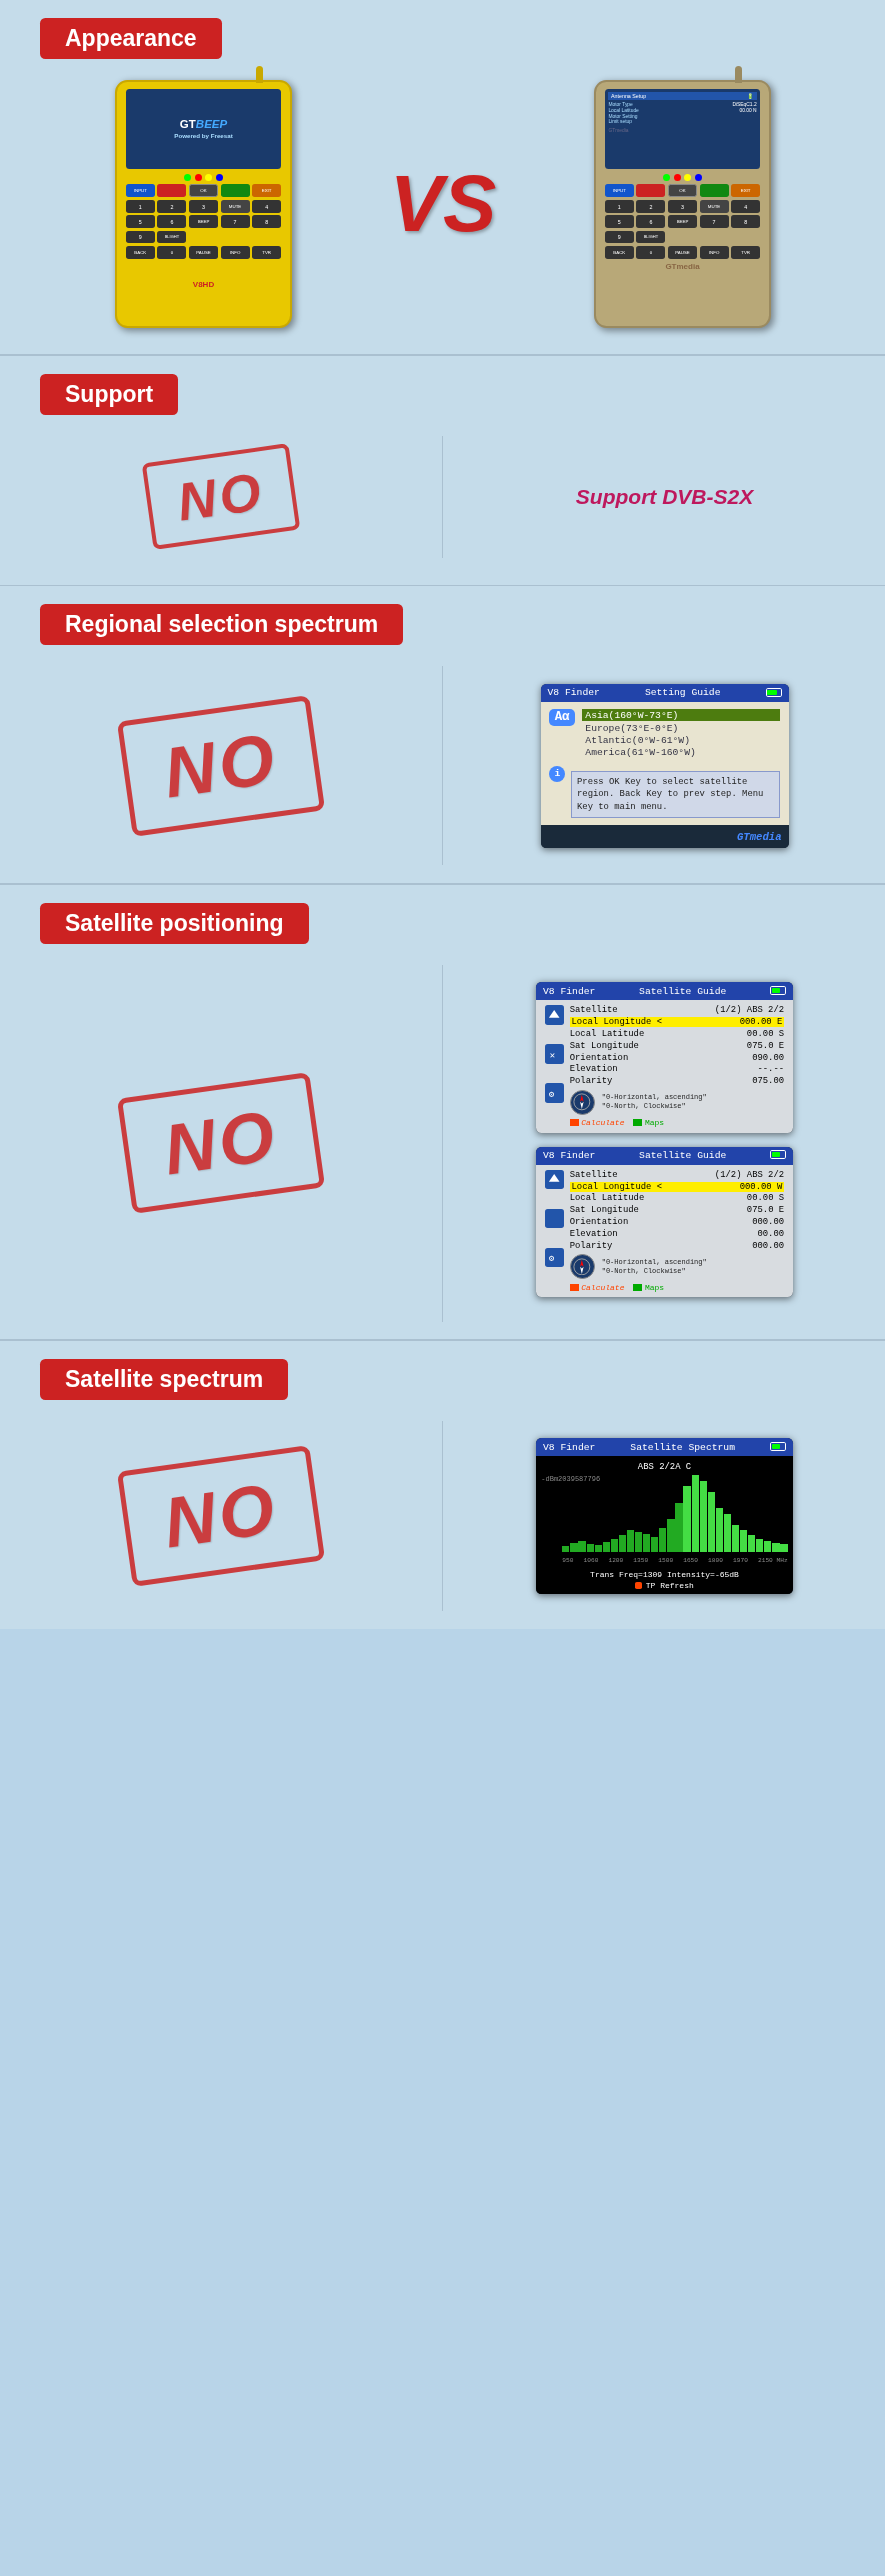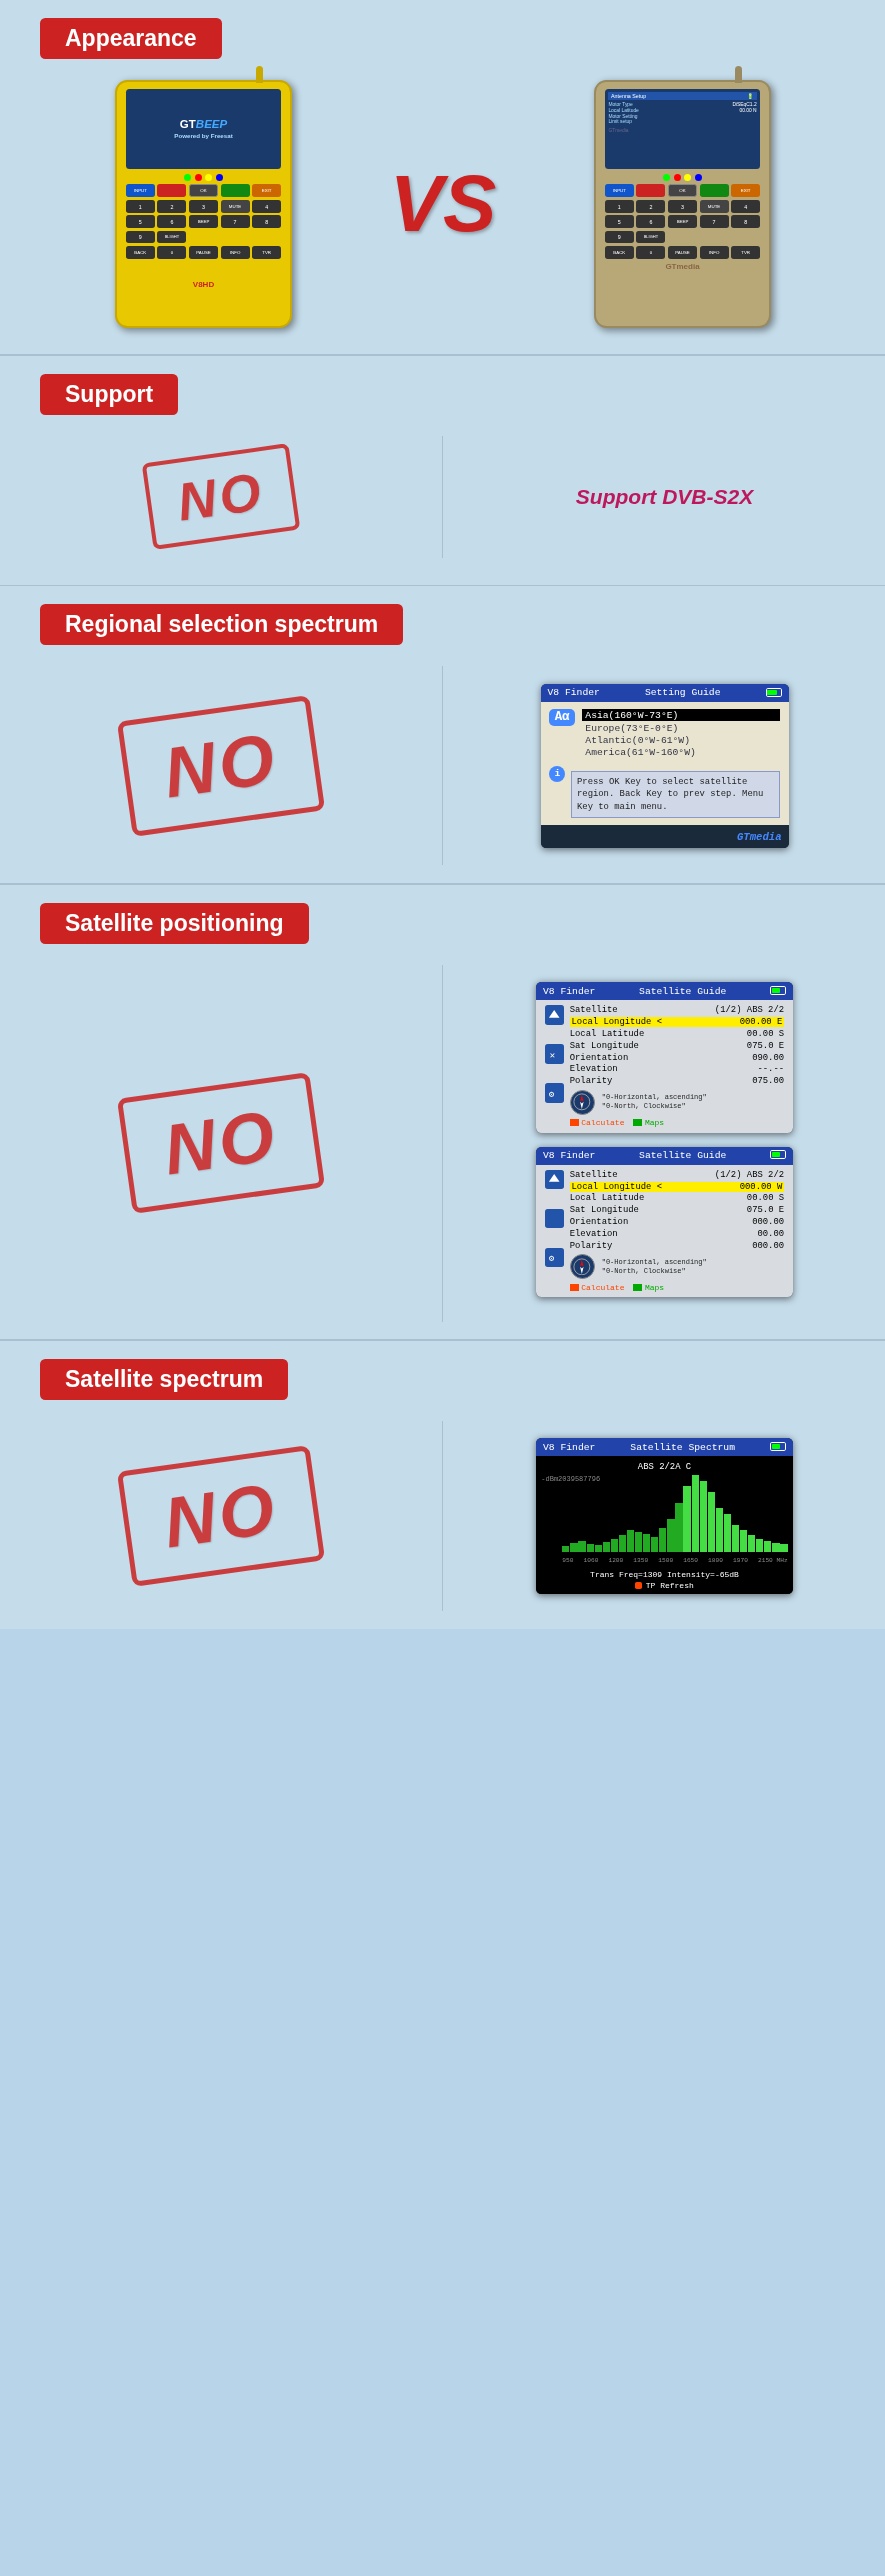--- a/index.html
+++ b/index.html
@@ -319,21 +319,21 @@
       font-size: 9.7px;
       color: #fff;
     }
     .screen-panel-body {
       background: #e8e4d0;
       padding: 7px 8.9px;
       font-size: 9.7px;
       color: #000;
     }
     .screen-highlight {
-      background: #000000;
+      background: #4d7c0f;
       color: #fff;
       padding: 0.9px 3.5px;
       margin-bottom: 1.8px;
       font-size: 9.7px;
     }
     .screen-item {
       color: #334;
       font-size: 9.7px;
       margin-bottom: 0.9px;
       padding-left: 3.5px;
@@ -396,21 +396,21 @@
       gap: 7px;
       margin-top: 3.5px;
       font-size: 8px;
     }
     .sat-legend {
       display: flex;
       gap: 8.9px;
       font-size: 8px;
       margin-top: 3.5px;
     }
-    .leg-calc { color: #ff4400; }
+    .leg-calc { color: #ff4400; font-style: italic; }
     .leg-maps { color: #00aa00; }
 
     
     .spectrum-screen {
       background: #1a2a3a;
       border-radius: 5.3px;
       overflow: hidden;
       width: 257px;
       font-family: 'Courier New', monospace;
       box-shadow: 0 1.8px 7px rgba(0,0,0,0.5);

